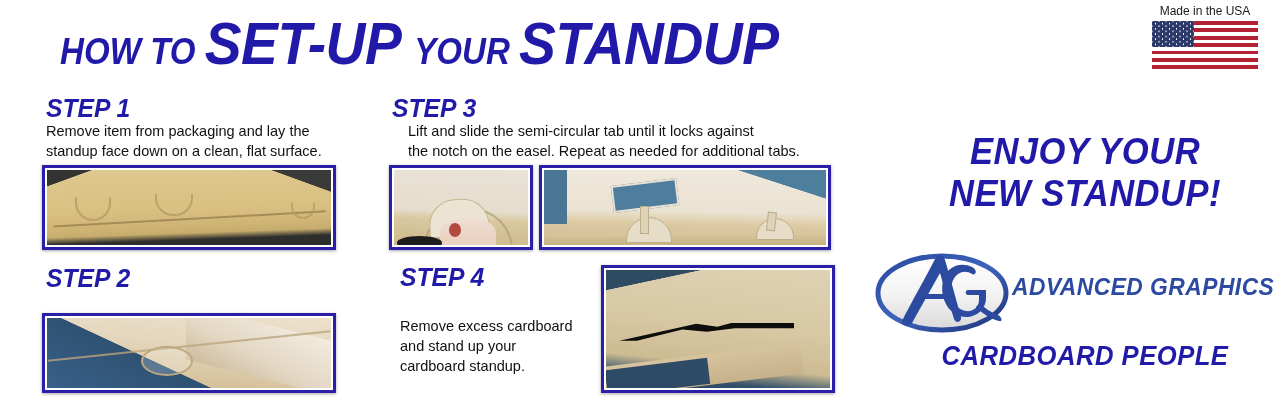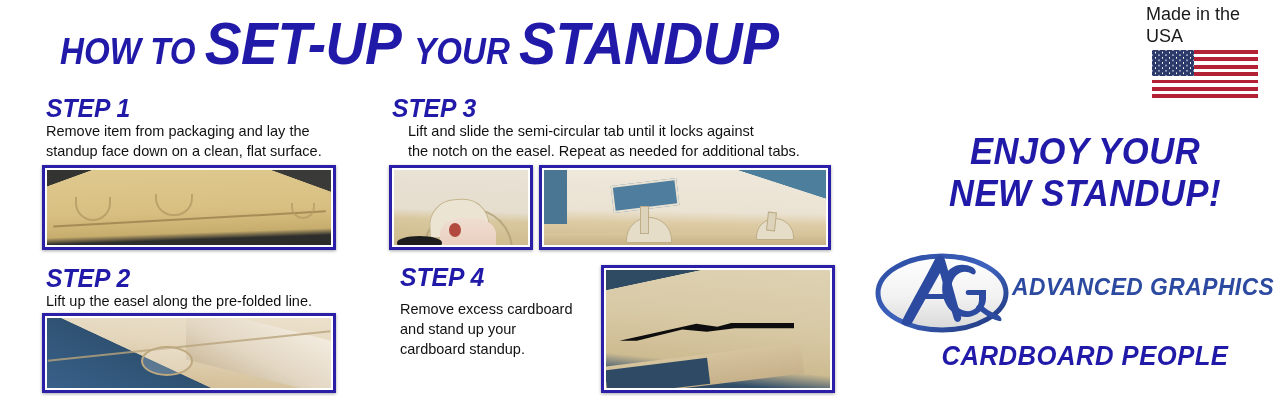--- a/index.html
+++ b/index.html
@@ -217,21 +217,21 @@
     font-family:"Liberation Sans", sans-serif;
     font-weight:bold;font-style:italic;
     font-size:27px;color:#2119a8;letter-spacing:0.5px;
     transform:scaleX(0.95);transform-origin:center top;
   }
 
   
   #usa-badge{position:absolute;left:1146px;top:4px;width:118px;height:68px;}
   #usa-text{
     font-family:"Liberation Sans", sans-serif;
-    font-size:18px;color:#1a1a1a;text-align:left;
+    font-size:12px;color:#1a1a1a;text-align:center;
     width:118px;line-height:1.2;
   }
   #flag{
     position:relative;margin:3px auto 0;width:106px;height:48px;
     background:
       repeating-linear-gradient(180deg,
         #b32134 0px,#b32134 3.7px,
         #ffffff 3.7px,#ffffff 7.4px);
     background-color:#ffffff;
   }
@@ -267,21 +267,20 @@
   <div class="photo p1" style="left:42px;top:165px;width:294px;height:85px;">
     <div class="inner">
       <div class="edge"></div>
       <div class="tabA"></div>
       <div class="tabB"></div>
       <div class="tabC"></div>
     </div>
   </div>
 
   <div class="step-head" style="left:46px;top:263px;">STEP 2</div>
-  <div class="step-body" style="left:46px;top:291px;width:310px;">Lift up the easel along the pre-folded line.</div>
   <div class="photo p2" style="left:42px;top:313px;width:294px;height:80px;">
     <div class="inner">
       <div class="flap"></div>
       <div class="fold"></div>
       <div class="disc"></div>
     </div>
   </div>
 
   <div class="step-head" style="left:392px;top:93px;">STEP 3</div>
   <div class="step-body" style="left:408px;top:121px;width:450px;">Lift and slide the semi-circular tab until it locks against
@@ -301,21 +300,21 @@
       <div class="bluerect"></div>
       <div class="floor"></div>
       <div class="tab1"></div>
       <div class="tab1f"></div>
       <div class="tab2"></div>
       <div class="tab2f"></div>
     </div>
   </div>
 
   <div class="step-head" style="left:400px;top:262px;">STEP 4</div>
-  <div class="step-body" style="left:400px;top:299px;width:210px;">Remove excess cardboard
+  <div class="step-body" style="left:400px;top:316px;width:210px;">Remove excess cardboard
 and stand up your
 cardboard standup.</div>
   <div class="photo p4" style="left:601px;top:265px;width:234px;height:128px;">
     <div class="inner">
       <div class="slab"></div>
       <div class="darkband"></div>
       <div class="cut"></div>
     </div>
   </div>
 

